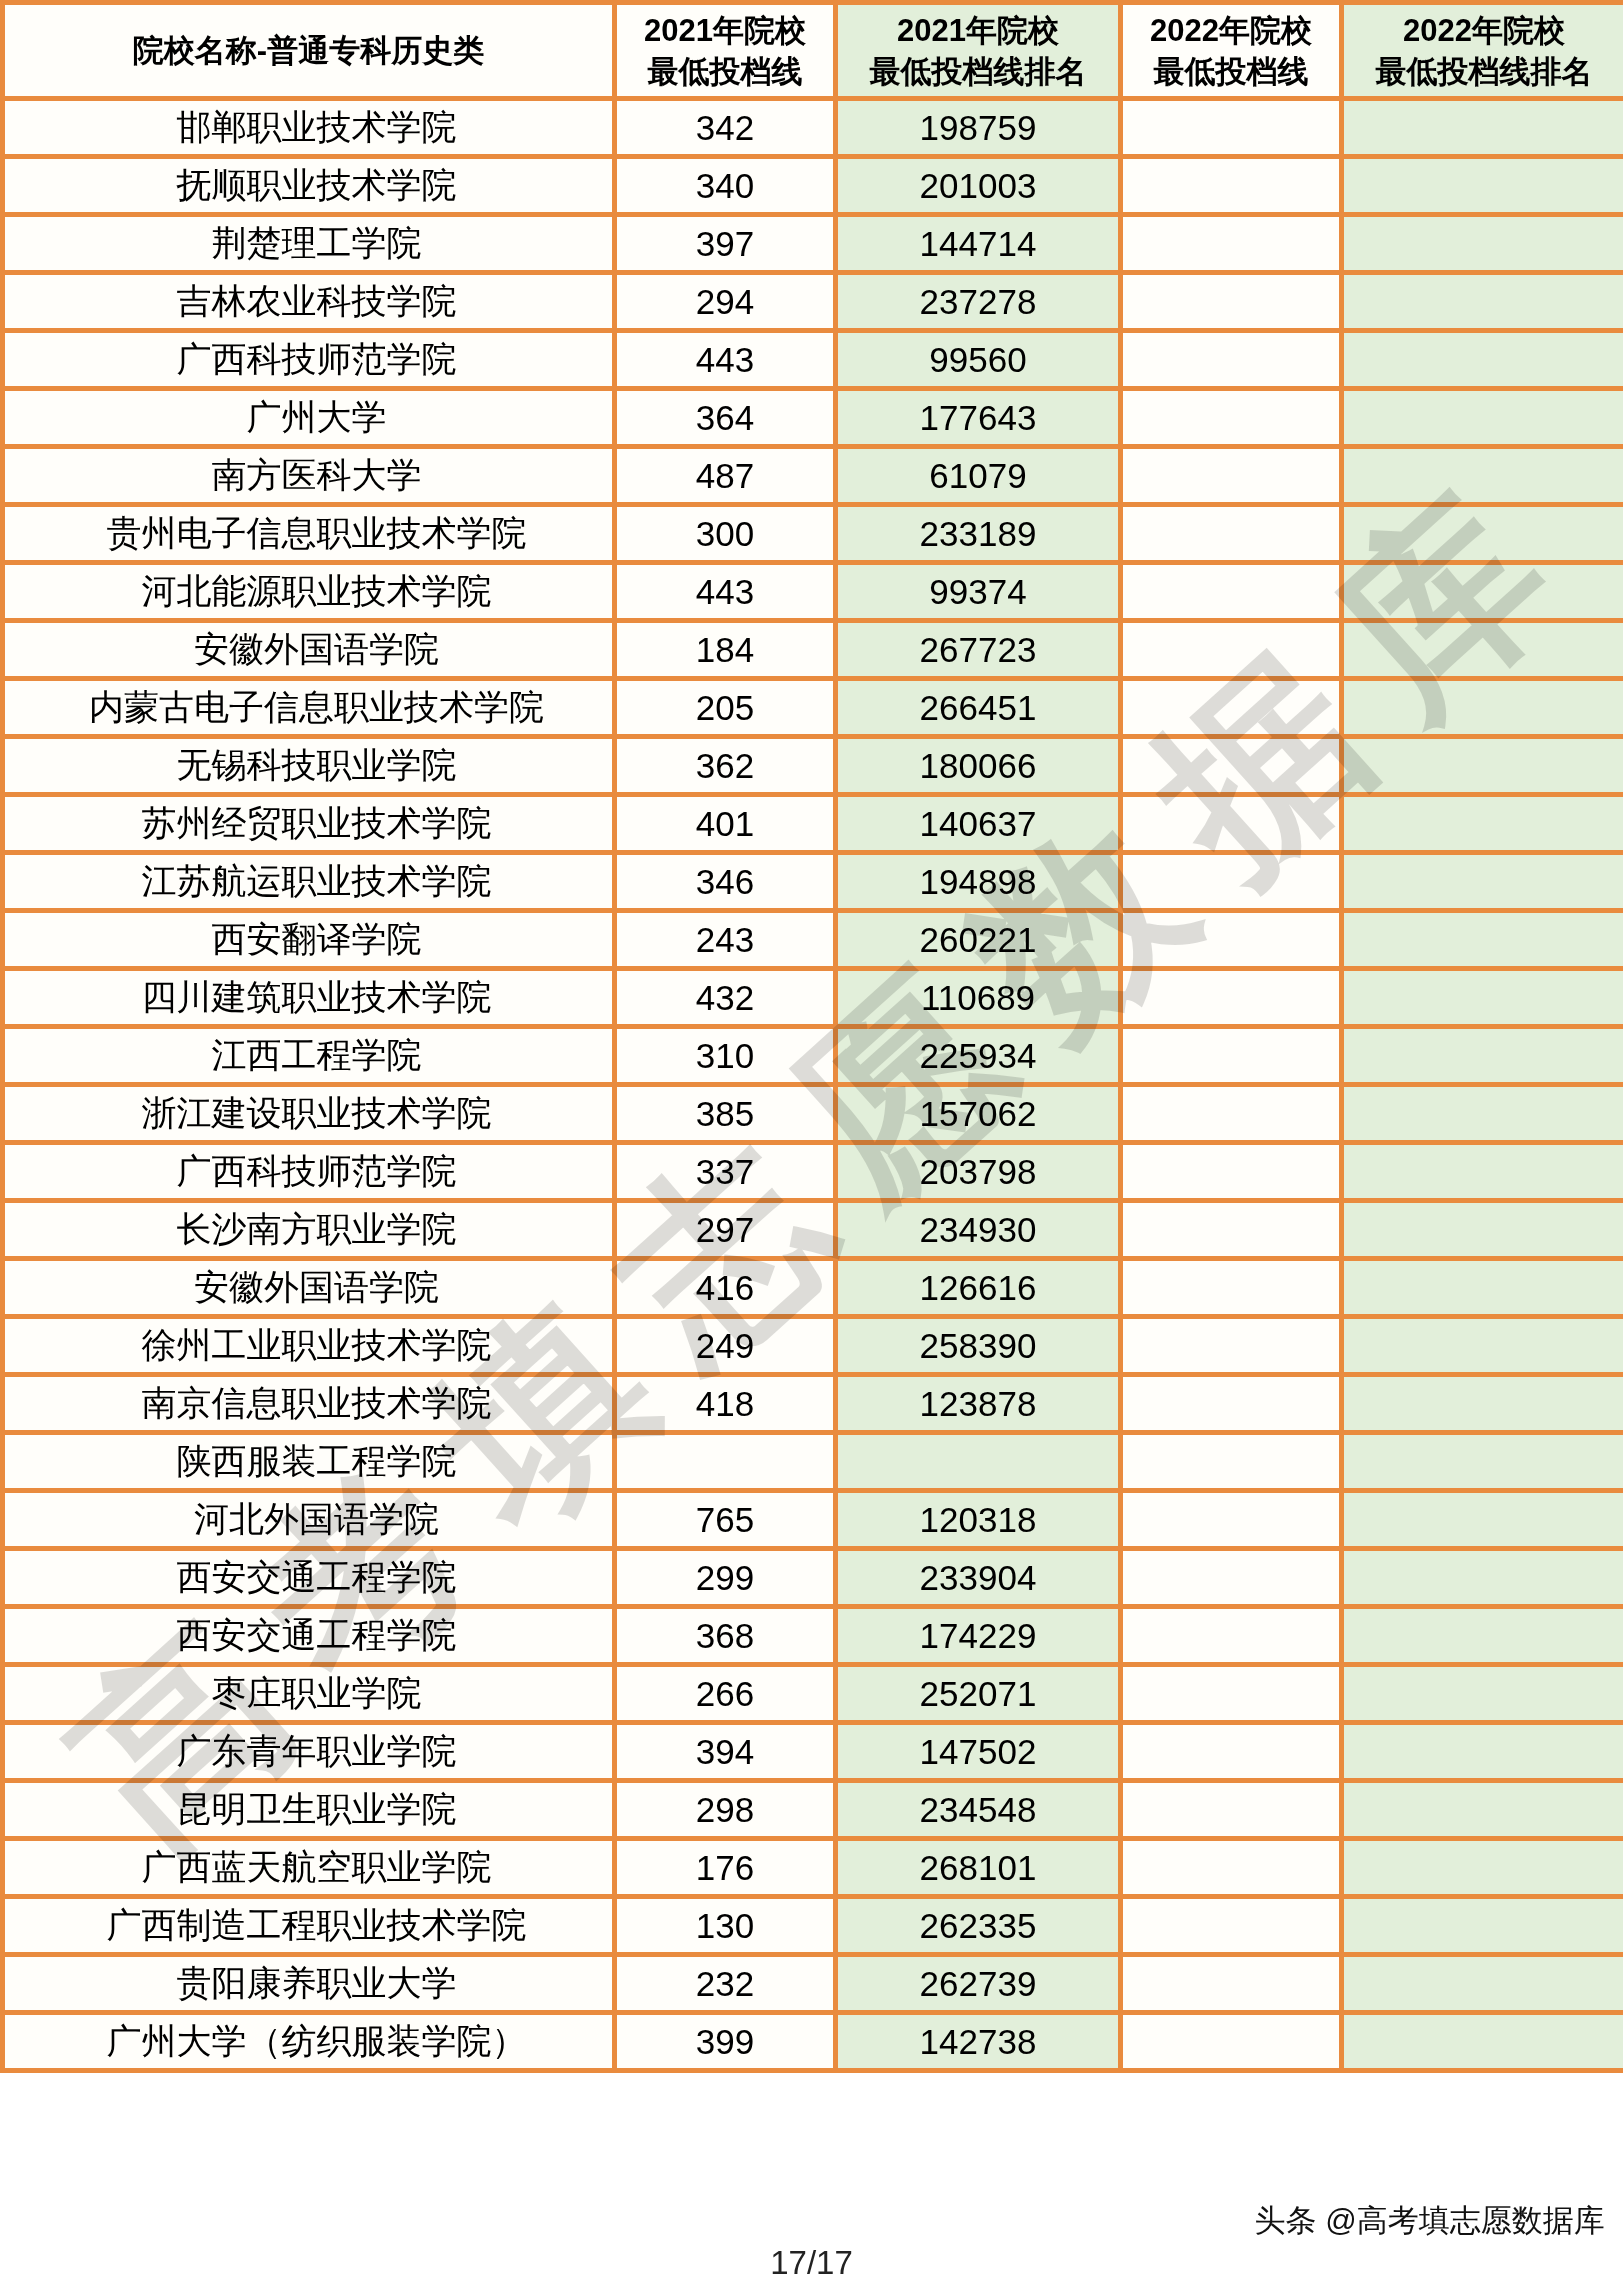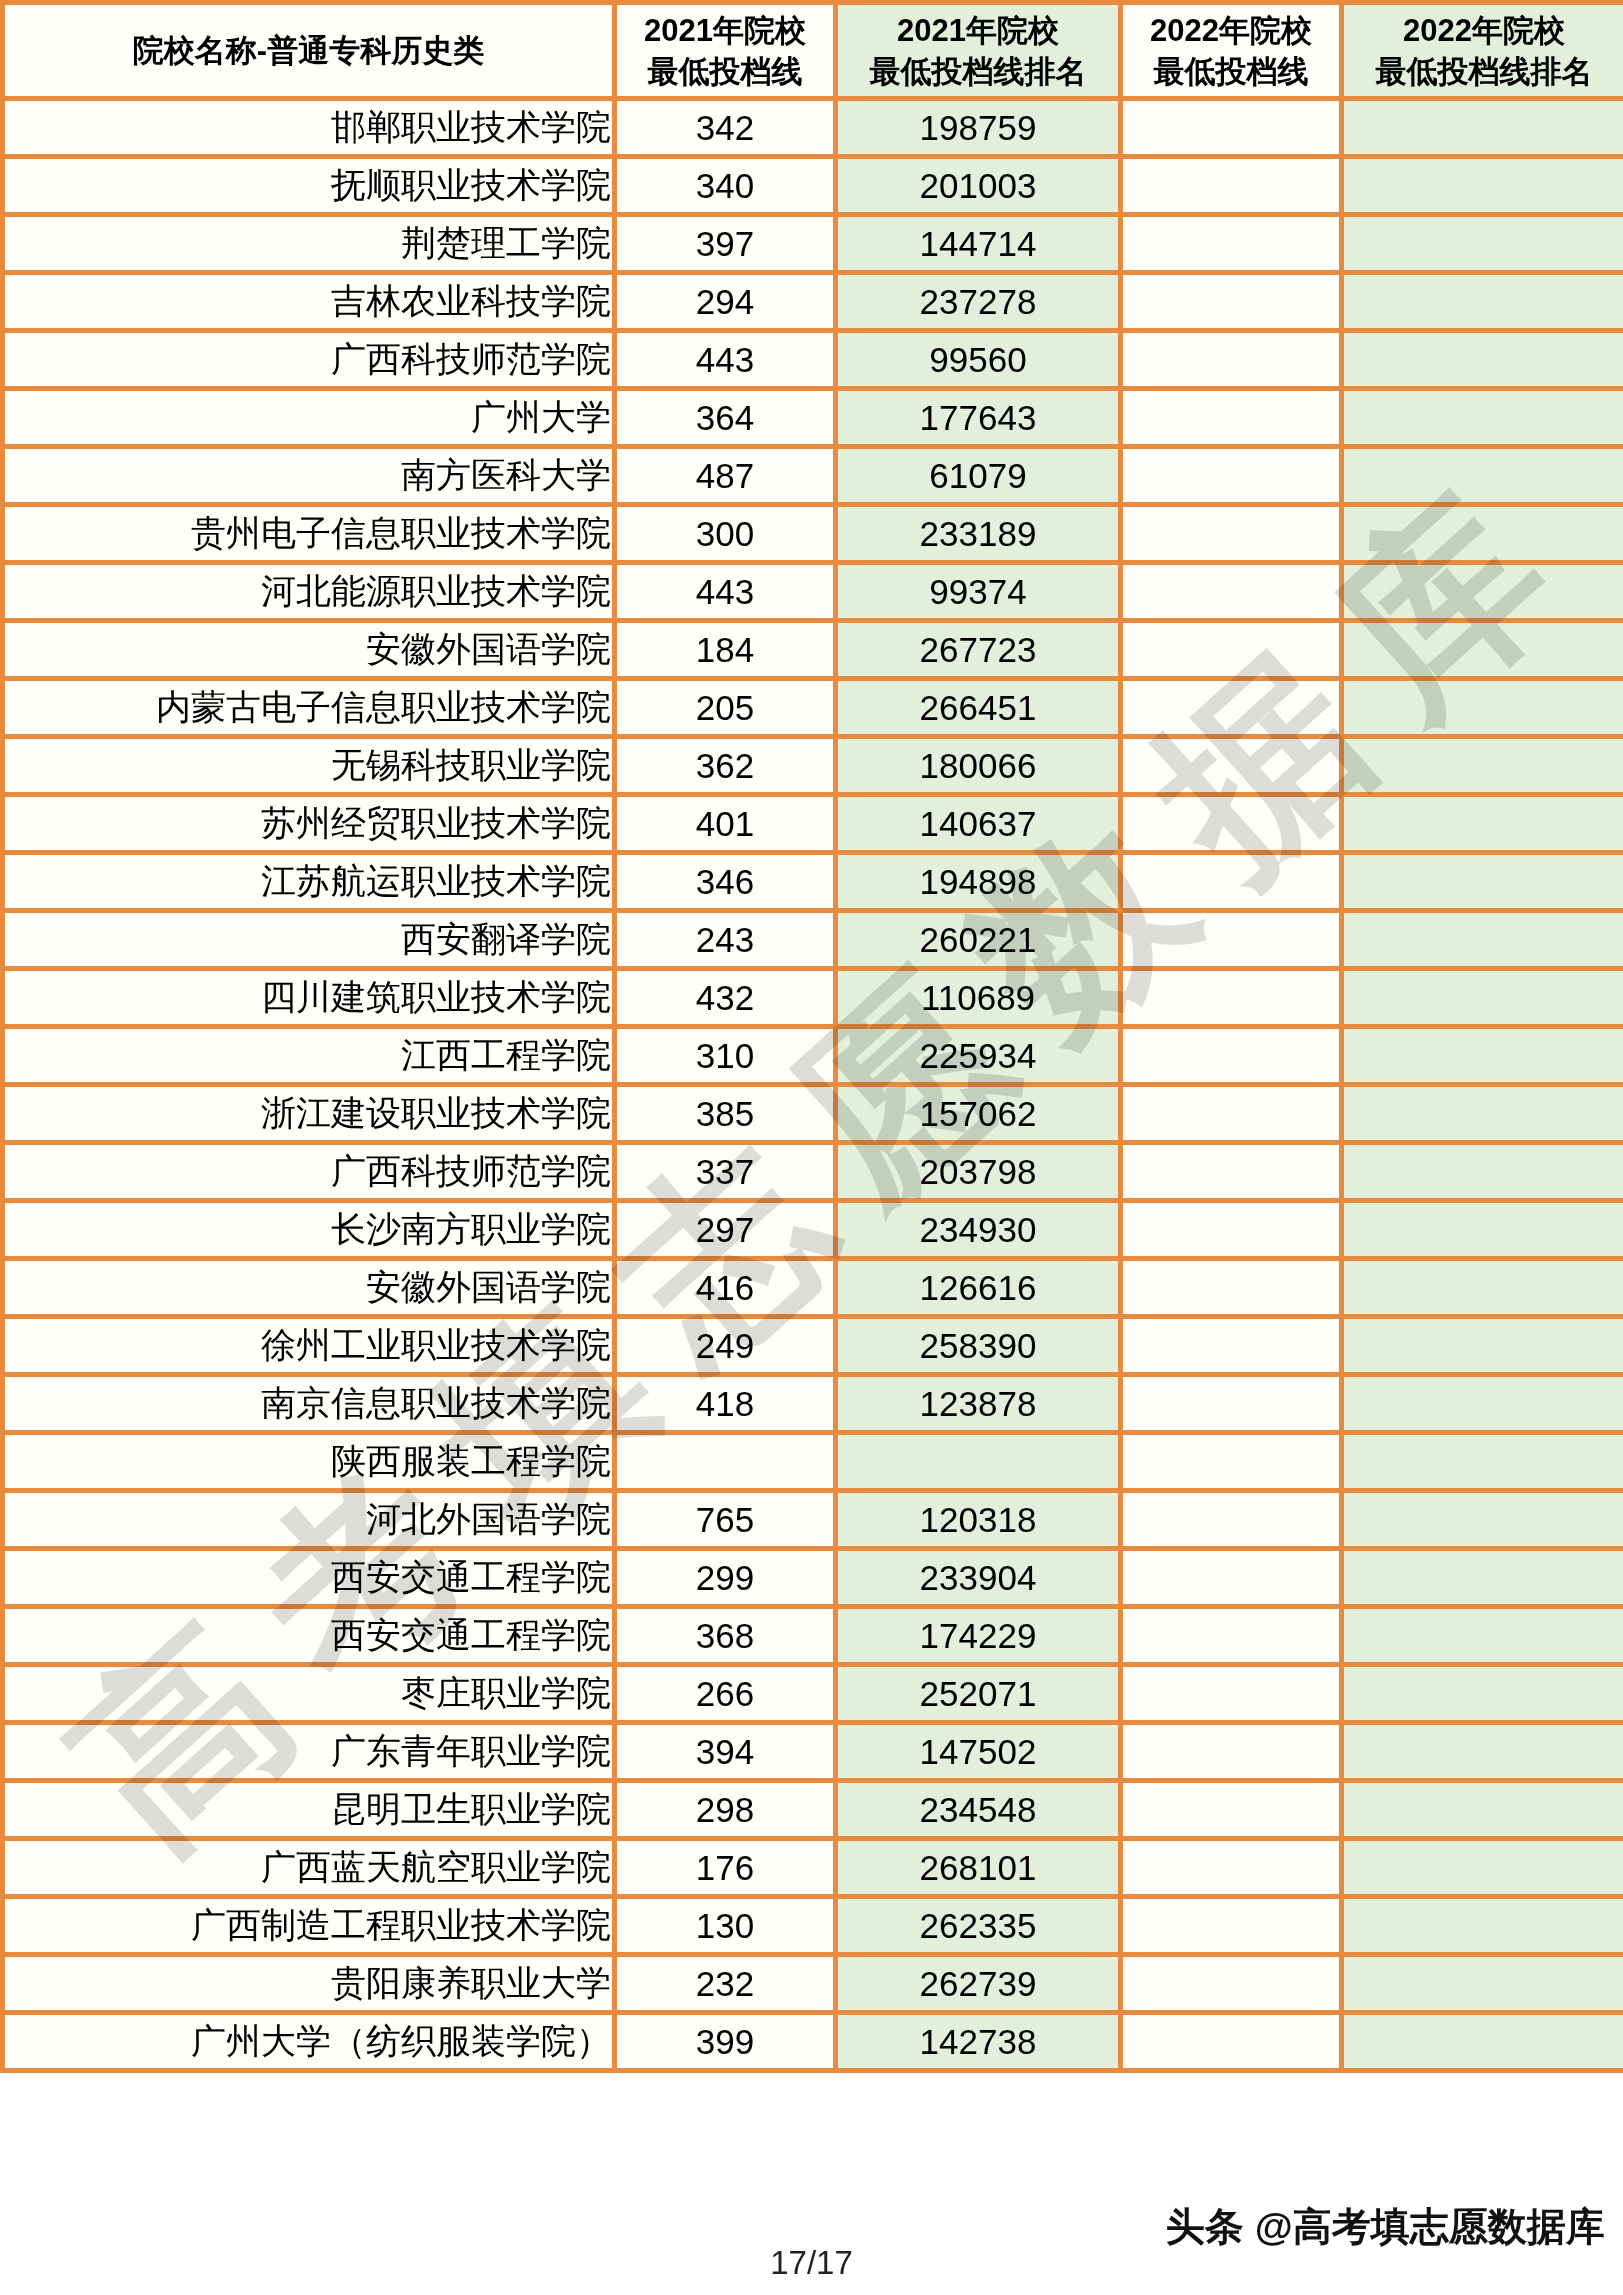--- a/index.html
+++ b/index.html
@@ -13,33 +13,33 @@
     border-collapse:collapse;table-layout:fixed;
   }
   .score-table th,.score-table td{
     border:5.2px solid #E98B3E;
     color:#000;overflow:hidden;white-space:nowrap;
   }
   .score-table thead tr{height:96px;}
   .score-table tbody tr{height:58px;}
   th{font-weight:bold;font-size:31px;line-height:41px;text-align:center;vertical-align:middle;background:#FFFEFA;}
   td{font-size:35px;vertical-align:middle;background:#FFFEFA;}
-  .c-name{text-align:right;padding-left:17px;}
+  .c-name{text-align:center;padding-left:17px;}
   .c-num{text-align:center;}
   .green{background:#E2EFDA;}
   .watermark{
     position:absolute;left:830px;top:1157px;
     transform:translate(-50%,-50%) rotate(-42deg);
     font-size:196px;letter-spacing:46px;font-weight:bold;
     color:#000;opacity:0.13;white-space:nowrap;
     pointer-events:none;z-index:5;
   }
   .footer-credit{
     position:absolute;top:2200px;right:18.3px;
-    font-size:39px;font-weight:bold;color:#111;
+    font-size:31px;font-weight:normal;color:#111;
   }
   .footer-page{
     position:absolute;top:2244px;left:50%;transform:translateX(-50%);
     font-size:33px;color:#222;
   }
 </style>
 </head>
 <body>
 
 <table class="score-table">

